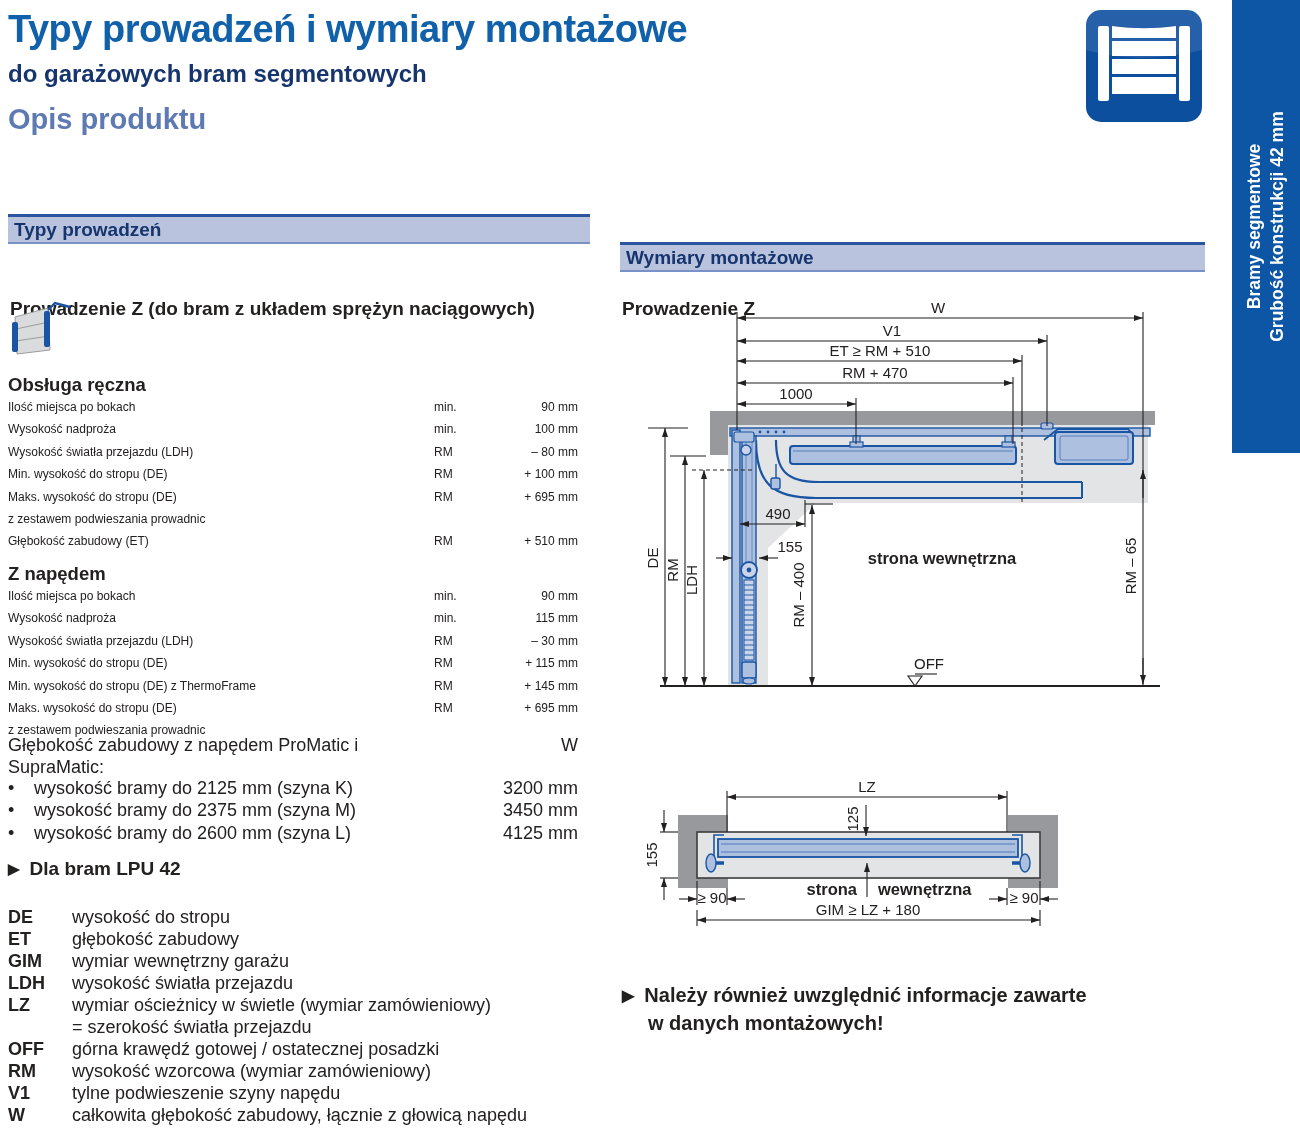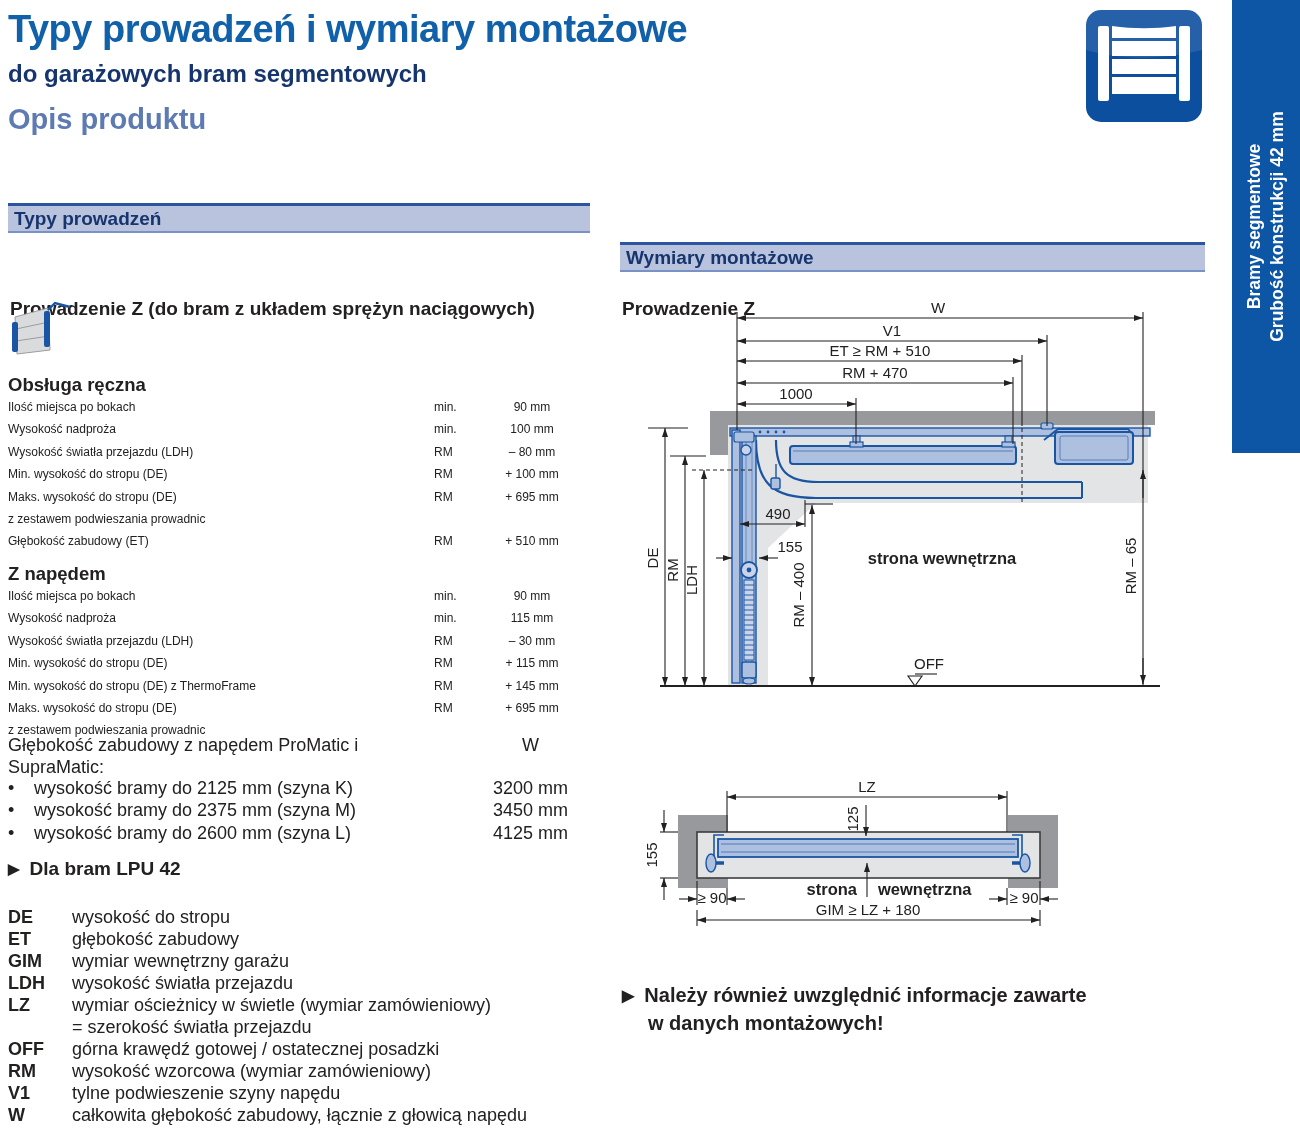--- a/index.html
+++ b/index.html
@@ -6,31 +6,31 @@
   #page{position:relative;width:1300px;height:1130px;background:#ffffff;overflow:hidden;
         font-family:"Liberation Sans",sans-serif;color:#232020;padding-left:28px;}
   .abs{position:absolute;}
   
   .h-title{left:8px;top:8px;font-size:38px;font-weight:bold;color:#1060aa;letter-spacing:-0.5px;}
   .h-sub{left:8px;top:60px;font-size:24px;font-weight:bold;color:#16356e;}
   .h-opis{left:8px;top:103px;font-size:29px;font-weight:bold;color:#5e7ab2;text-align:center;}
   
   .bar{height:25px;background:#b9c3de;border-top:3px solid #2c55a1;border-bottom:2px solid #7892c8;
        font-size:19px;font-weight:bold;color:#16356e;padding-left:6px;line-height:25px;}
-  .bar-left{left:8px;top:203px;width:576px;}
+  .bar-left{left:8px;top:214px;width:576px;}
   .bar-right{left:620px;top:213px;width:579px;margin-top:29px;}
   .subhead{font-size:19px;font-weight:bold;color:#232020;margin-top:48px;}
   
   .intro-text{left:90px;top:299px;width:500px;font-size:18px;line-height:23px;}
   
   .ttitle{font-size:18.5px;font-weight:bold;}
   .ttable{width:570px;font-size:12px;line-height:22.4px;}
   .trow{display:grid;grid-template-columns:1fr 52px 92px;}
   .tm{text-align:left;}
-  .tv{text-align:center;}
+  .tv{text-align:right;}
   .drow{display:grid;grid-template-columns:1fr 95px;width:570px;font-size:18px;line-height:22.4px;}
   .brow{display:grid;grid-template-columns:26px 1fr 95px;width:570px;font-size:18px;line-height:22.4px;}
   .note-line{font-size:19px;font-weight:bold;}
   .marker{font-size:15px;margin-right:10px;position:relative;top:-1px;}
   
   .legend{left:8px;top:906px;width:575px;font-size:18px;line-height:22px;}
   .lrow{display:grid;grid-template-columns:64px 1fr;}
   .labbr{font-weight:bold;}
   
   .rnote{left:622px;top:982px;width:560px;font-size:20px;font-weight:bold;line-height:26px;}

